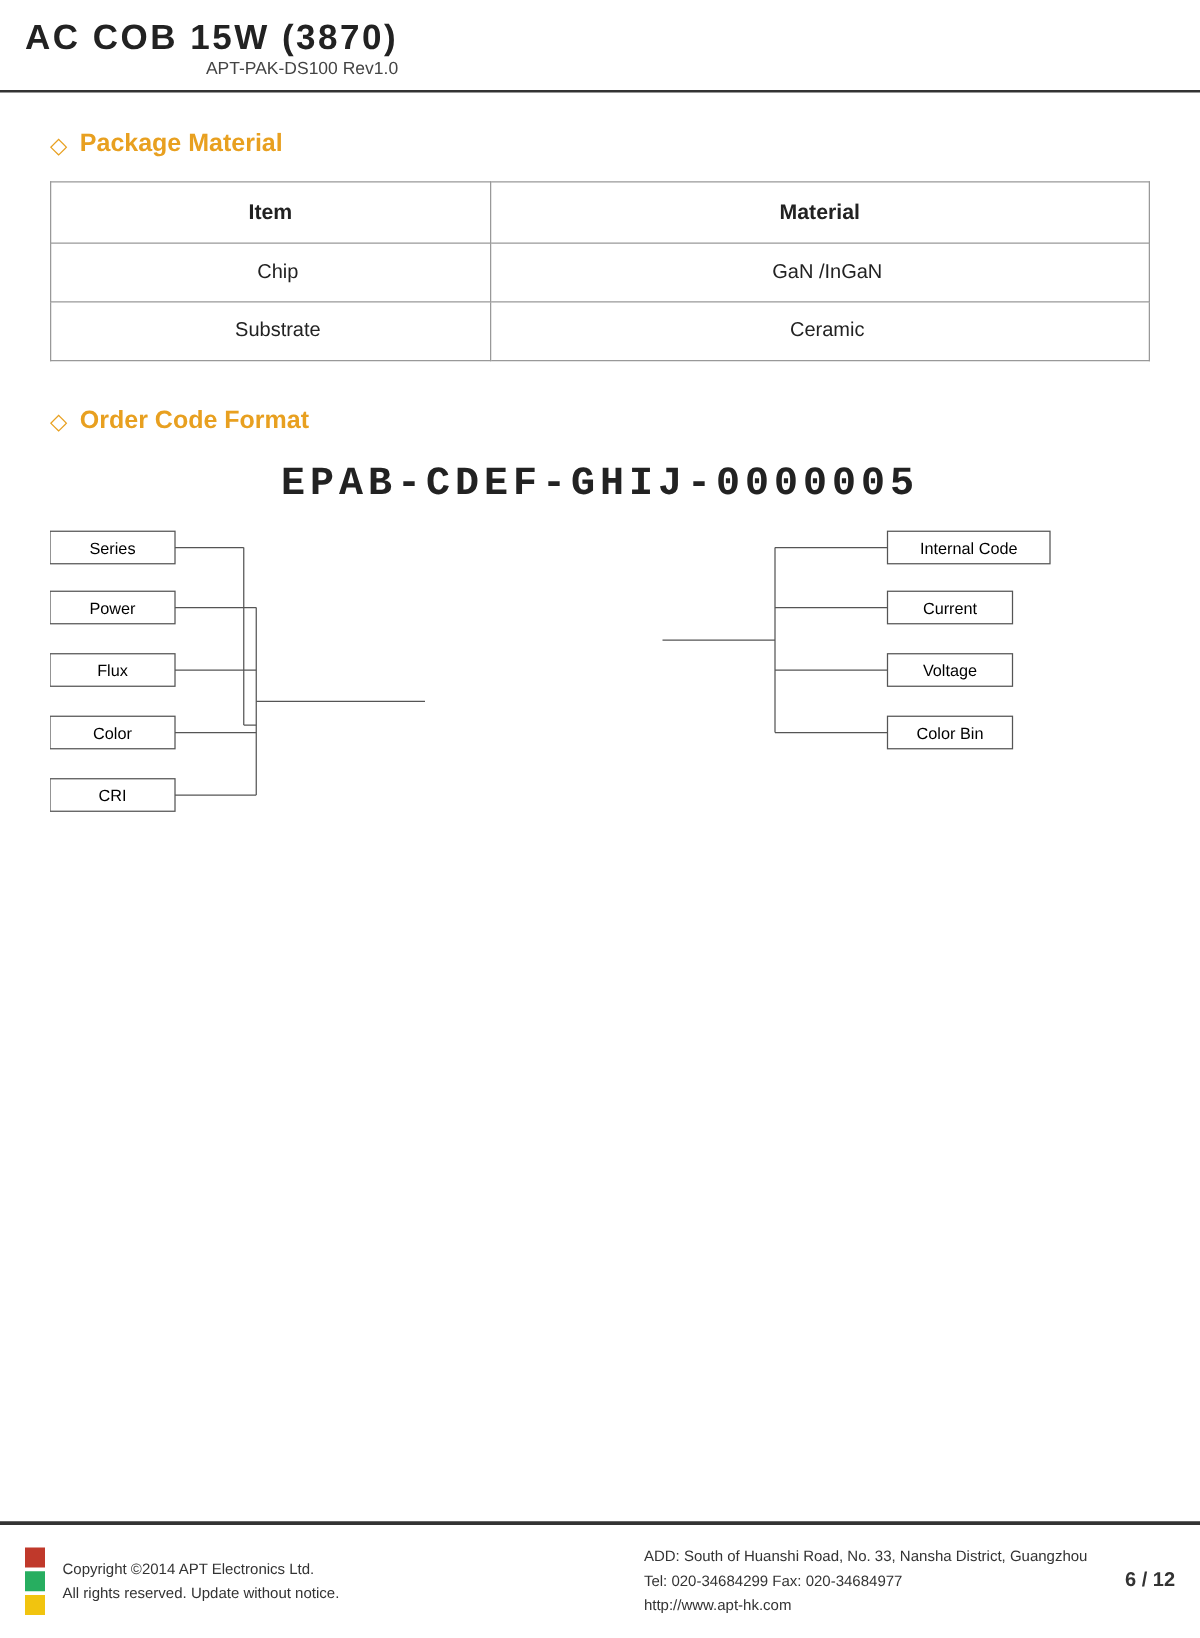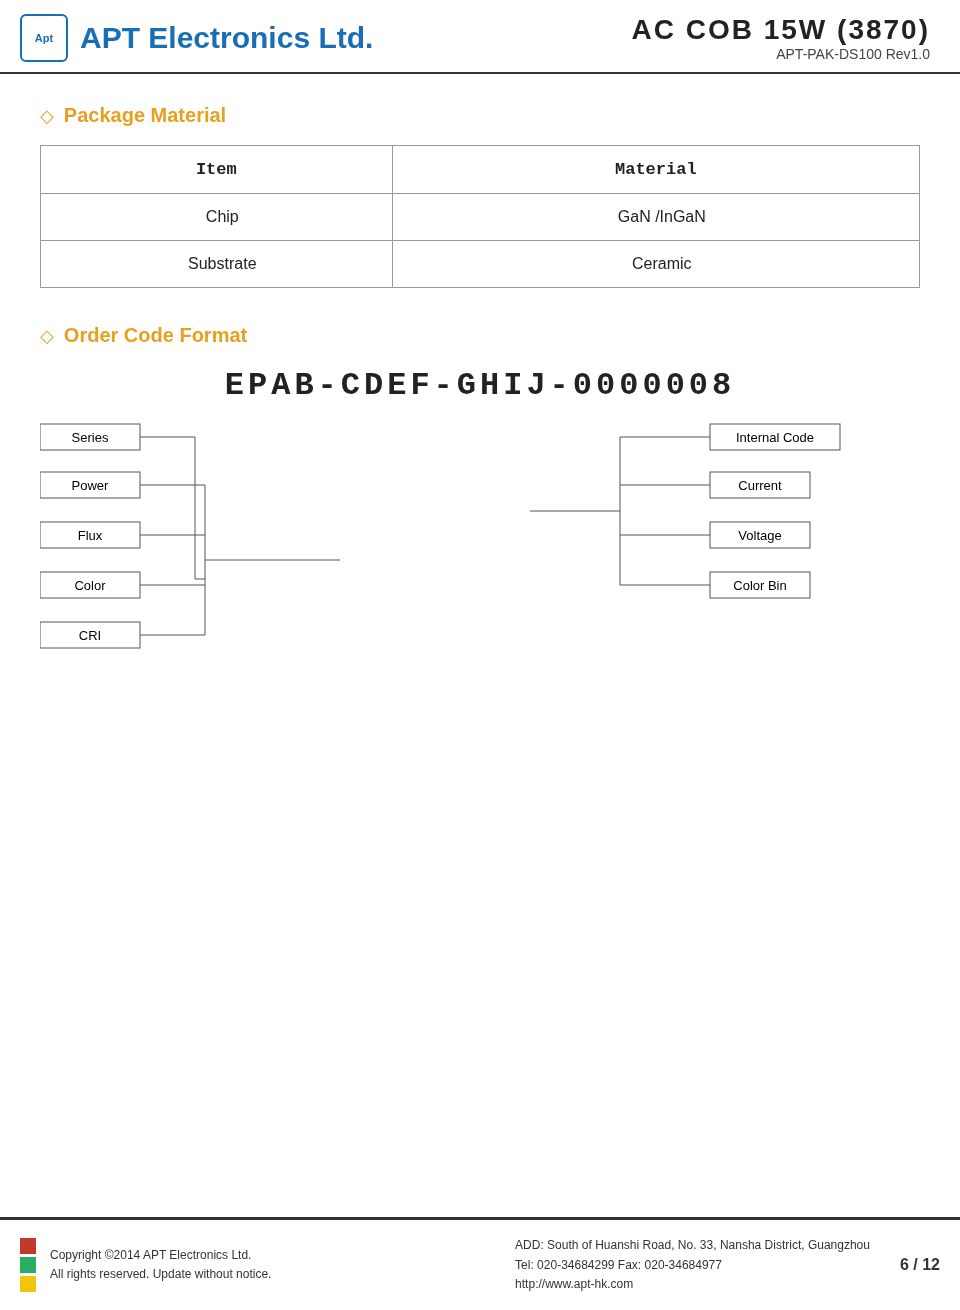--- a/index.html
+++ b/index.html
@@ -93,21 +93,20 @@
     .package-table th {
       font-weight: bold;
       background: #fff;
     }
     .package-table td {
       font-weight: normal;
       padding-left: 32px;
     }
     .package-table tr:first-child th {
       font-size: 17px;
-      font-family: Liberation Mono, monospace;
     }
     .item-col { width: 40%; }
     .material-col { width: 60%; }
 
     
     .order-code-section {
       margin-top: 10px;
     }
 
     
@@ -174,26 +173,20 @@
       color: #333;
       font-weight: bold;
       margin-left: 30px;
       white-space: nowrap;
     }
   </style>
 </head>
 <body>
 
 <div class="header">
-  <div class="logo-area">
-    <div class="logo-box">
-      <span style="font-size:11px; font-weight:bold; color:#1a6eb5;">Apt</span>
-    </div>
-    <div class="company-name">APT Electronics Ltd.</div>
-  </div>
   <div class="header-right">
     <div class="product-title">AC  COB  15W  (3870)</div>
     <div class="doc-ref">APT-PAK-DS100   Rev1.0</div>
   </div>
 </div>
 
 <div class="main-content">
 
   <div class="section-heading">
     <span class="diamond-icon">◇</span>
@@ -218,21 +211,21 @@
         </tr>
       </tbody>
   </table>
 
   <div class="order-code-section">
     <div class="section-heading">
       <span class="diamond-icon">◇</span>
       <span class="section-title">Order Code Format</span>
     </div>
 
-    <div class="order-code-string">EPAB-CDEF-GHIJ-0000008</div>
+    <div class="order-code-string">EPAB-CDEF-GHIJ-0000005</div>
 
     <div class="diagram-area">
       <svg width="880" height="370" viewBox="0 0 880 370">
 
         <rect x="0" y="10" width="100" height="26" fill="white" stroke="#555" stroke-width="1"></rect>
         <text x="50" y="28" text-anchor="middle" font-size="13" font-family="Arial">Series</text>
         <line x1="100" y1="23" x2="155" y2="23" stroke="#555" stroke-width="1"></line>
         <line x1="155" y1="23" x2="155" y2="165" stroke="#555" stroke-width="1"></line>
         <line x1="155" y1="165" x2="165" y2="165" stroke="#555" stroke-width="1"></line>
 

